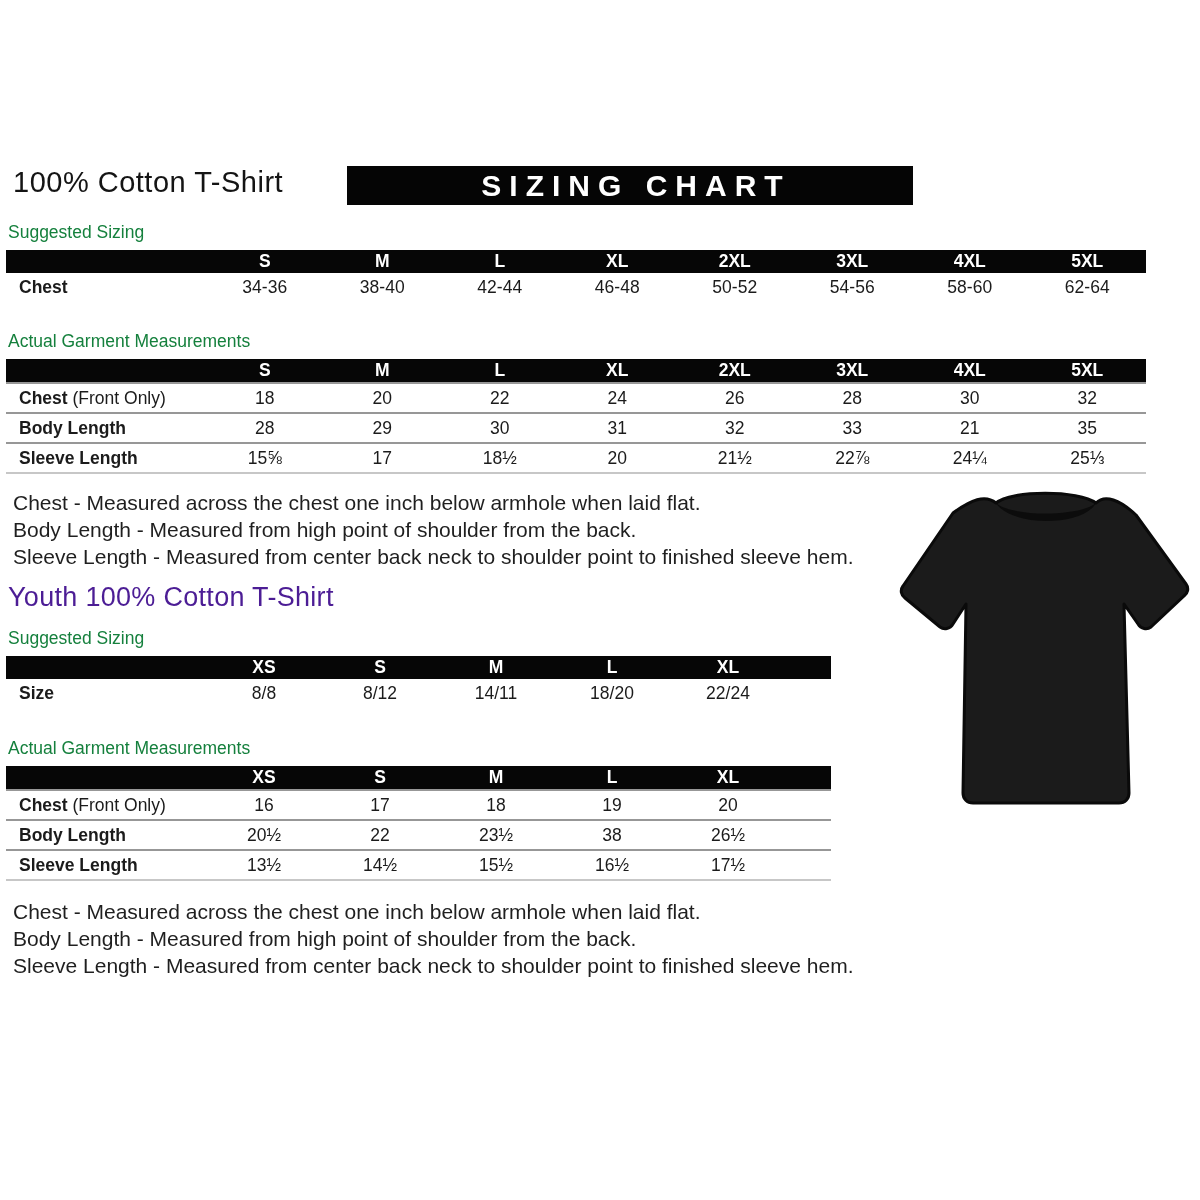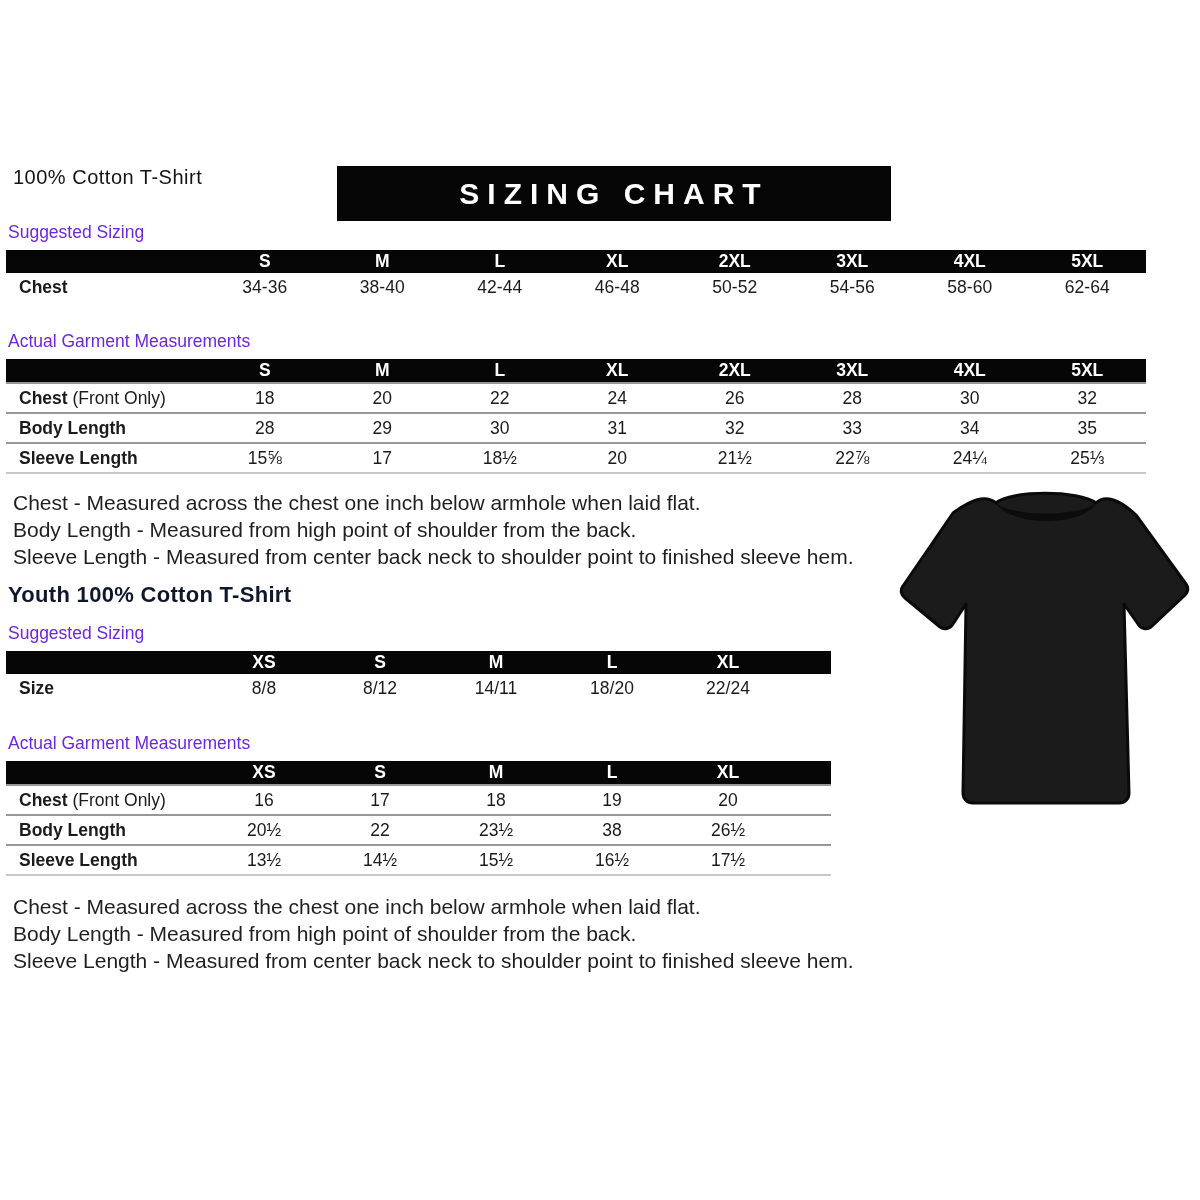--- a/index.html
+++ b/index.html
@@ -6,33 +6,33 @@
   body{
     width:1200px;height:1200px;background:#ffffff;overflow:hidden;
     font-family:"Liberation Sans","DejaVu Sans",sans-serif;color:#1a1a1a;
     position:relative;
   }
   .content{position:absolute;left:0;top:0;width:1200px;}
 
   
   .header{position:relative;height:46px;margin-top:164px;}
   .page-title{
-    position:absolute;left:13px;top:2px;font-size:20px;letter-spacing:.5px;
+    position:absolute;left:13px;top:2px;font-size:29px;letter-spacing:.5px;
     color:#141414;font-weight:400;
   }
   .banner{
-    position:absolute;left:337px;top:2px;width:554px;height:55px;background:#050505;
-    display:flex;align-items:center;justify-content:center;
+    position:absolute;left:347px;top:2px;width:554px;height:39px;background:#050505;
+    display:flex;align-items:center;justify-content:center;padding-left:12px;
   }
   .banner span{
     color:#ffffff;font-size:30px;font-weight:bold;letter-spacing:8px;line-height:1;
   }
 
   
-  .section-label{font-size:17.5px;color:#6d28d9;margin:16px 0 0 8px;}
+  .section-label{font-size:17.5px;color:#15803d;margin:16px 0 0 8px;}
   .sl-1{margin-top:12px;}
   .sl-2{margin-top:30px;}
   .sl-3{margin-top:15px;}
   .sl-4{margin-top:31px;}
 
   
   table.size-table{
     border-collapse:collapse;table-layout:fixed;font-size:17.5px;color:#1b1b1b;
     margin-left:6px;margin-top:7px;
   }
@@ -47,21 +47,21 @@
   table.size-table td.rowlabel b{font-weight:bold;text-align:right;}
   table.bordered tbody tr{border-top:2px solid #979797;}
   table.bordered tbody tr:last-child{border-bottom:2px solid #c7c7c7;}
 
   
   .notes{margin:20px 0 0 13px;font-size:21px;color:#1f1f1f;}
   .notes .note{margin-bottom:9px;line-height:18px;}
   .notes-2{margin-top:22px;}
 
   .youth-title{
-    font-size:22px;font-weight:bold;color:#0f172a;margin:16px 0 0 8px;letter-spacing:.3px;
+    font-size:27px;font-weight:normal;color:#4c1d95;margin:16px 0 0 8px;letter-spacing:.3px;
   }
 
   
   .tshirt-wrap{position:absolute;left:893px;top:473px;width:300px;height:348px;}
 </style>
 </head>
 <body>
 
 <div class="content">
 
@@ -152,21 +152,21 @@
           <td>32</td>
         </tr>
         <tr>
           <td class="rowlabel"><b>Body Length</b></td>
           <td>28</td>
           <td>29</td>
           <td>30</td>
           <td>31</td>
           <td>32</td>
           <td>33</td>
-          <td>34</td>
+          <td>21</td>
           <td>35</td>
         </tr>
         <tr>
           <td class="rowlabel"><b>Sleeve Length</b></td>
           <td>15⅝</td>
           <td>17</td>
           <td>18½</td>
           <td>20</td>
           <td>21½</td>
           <td>22⅞</td>

